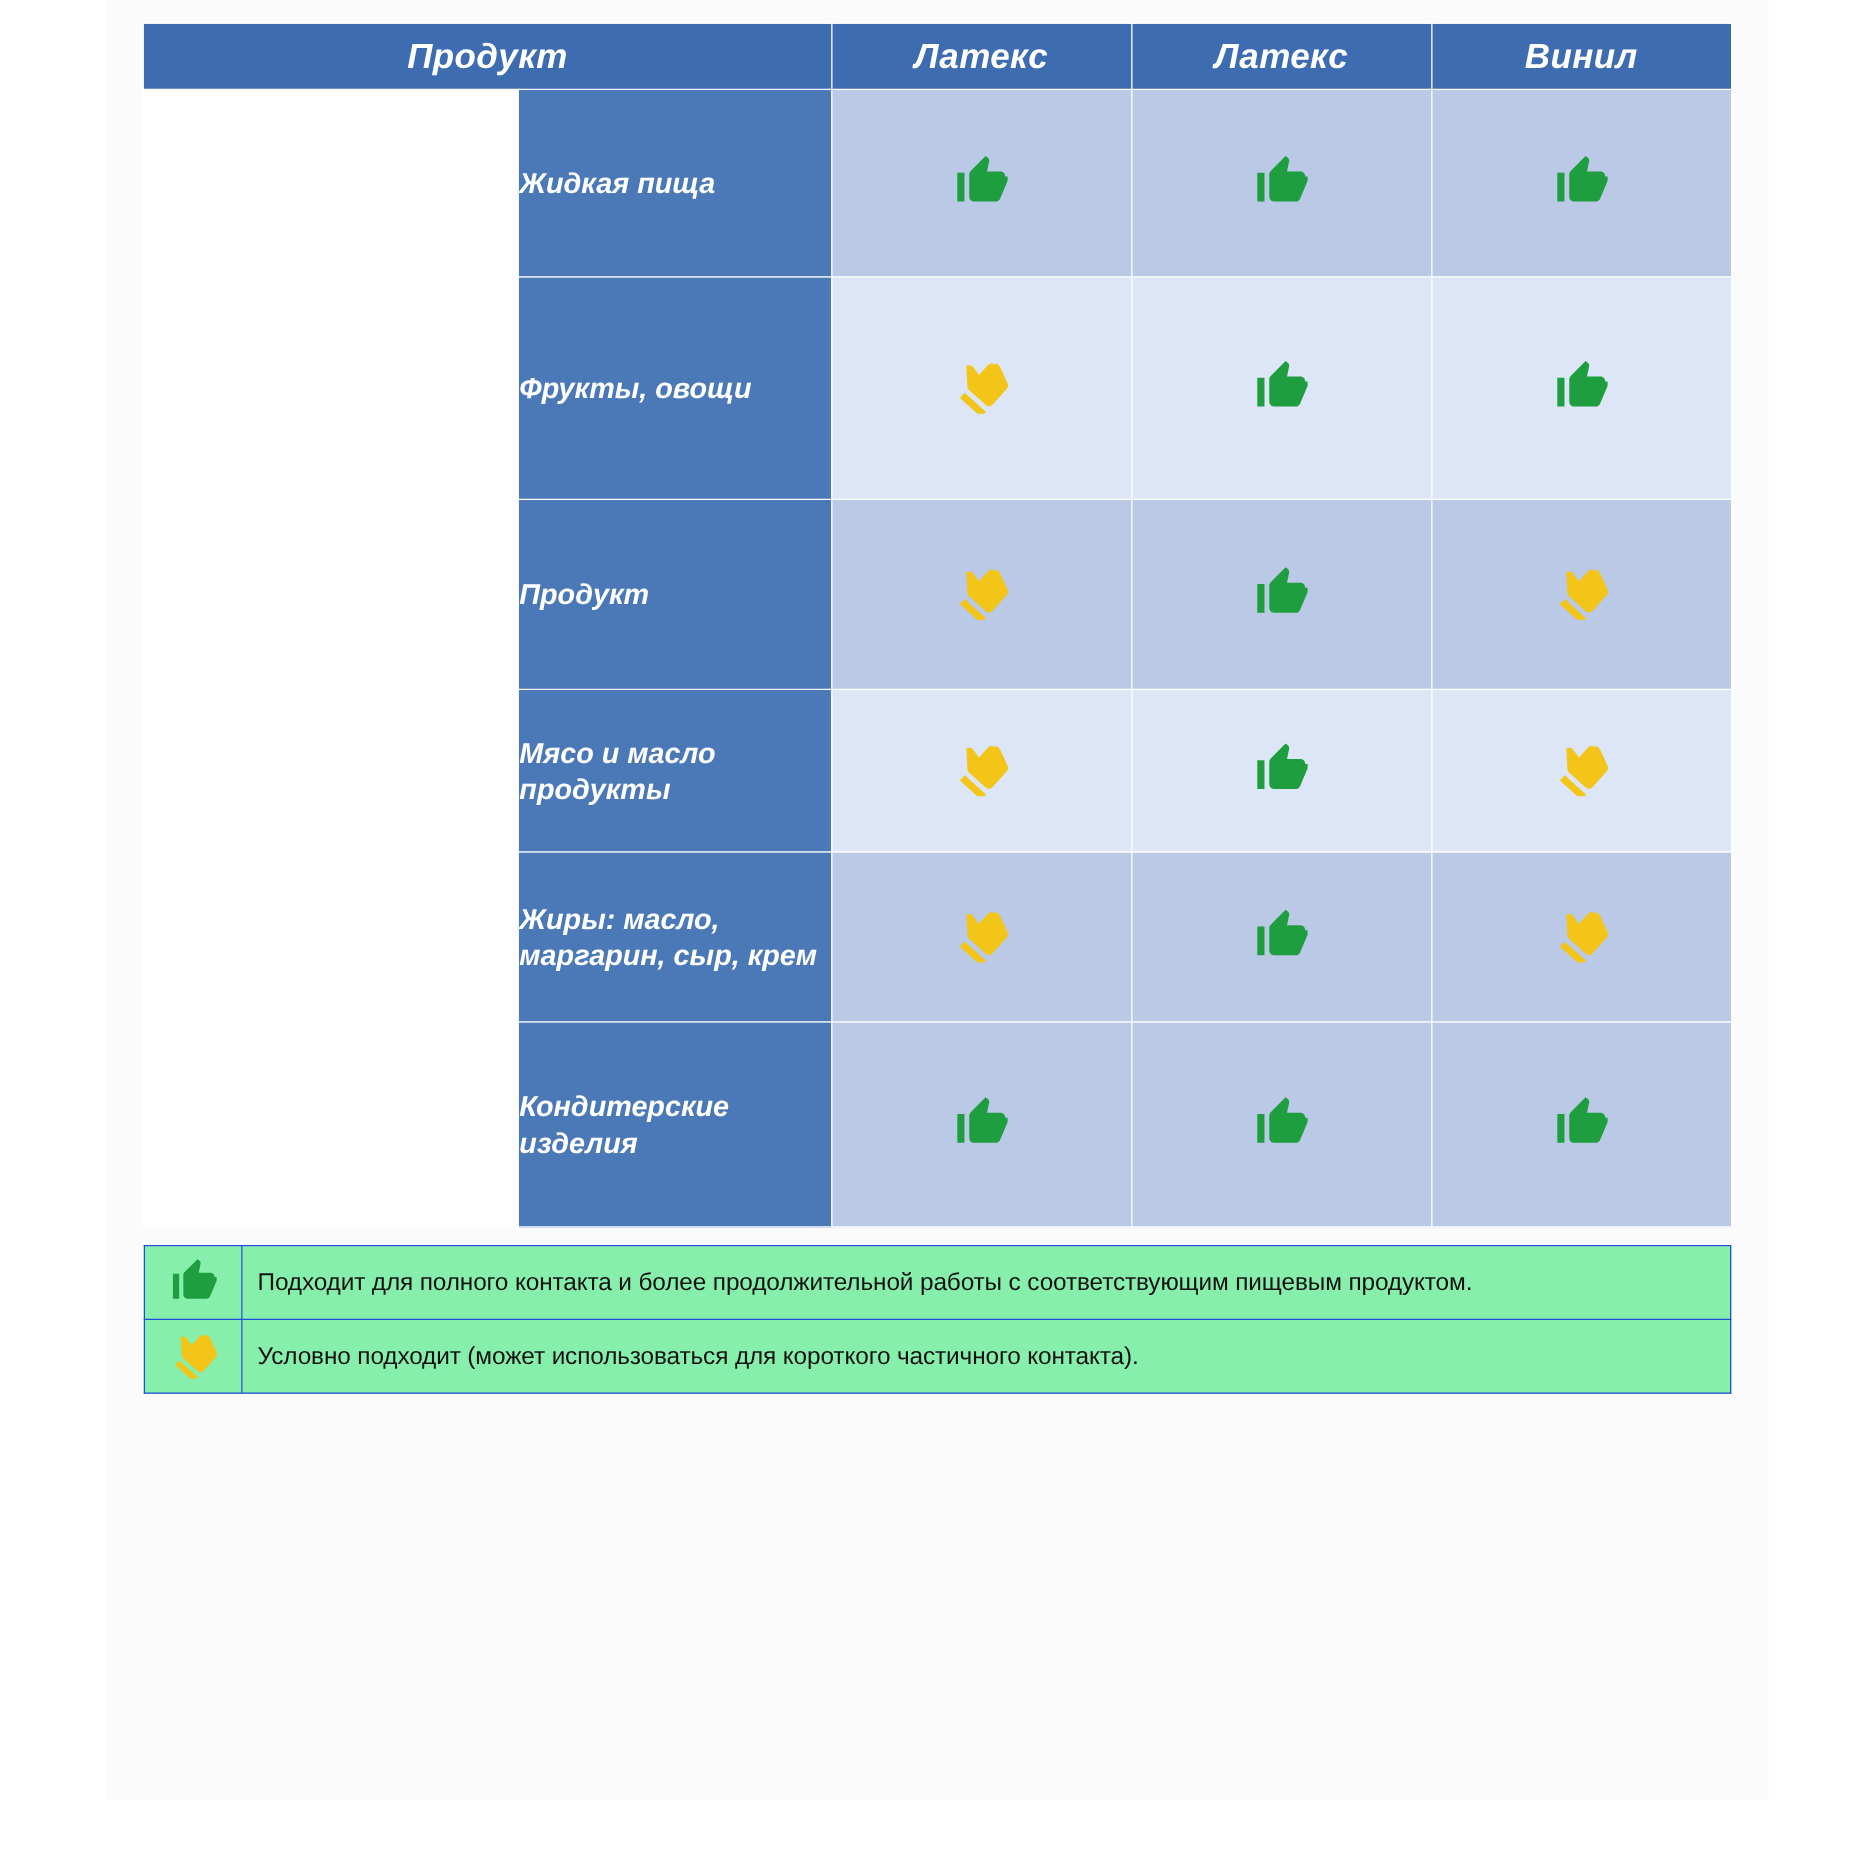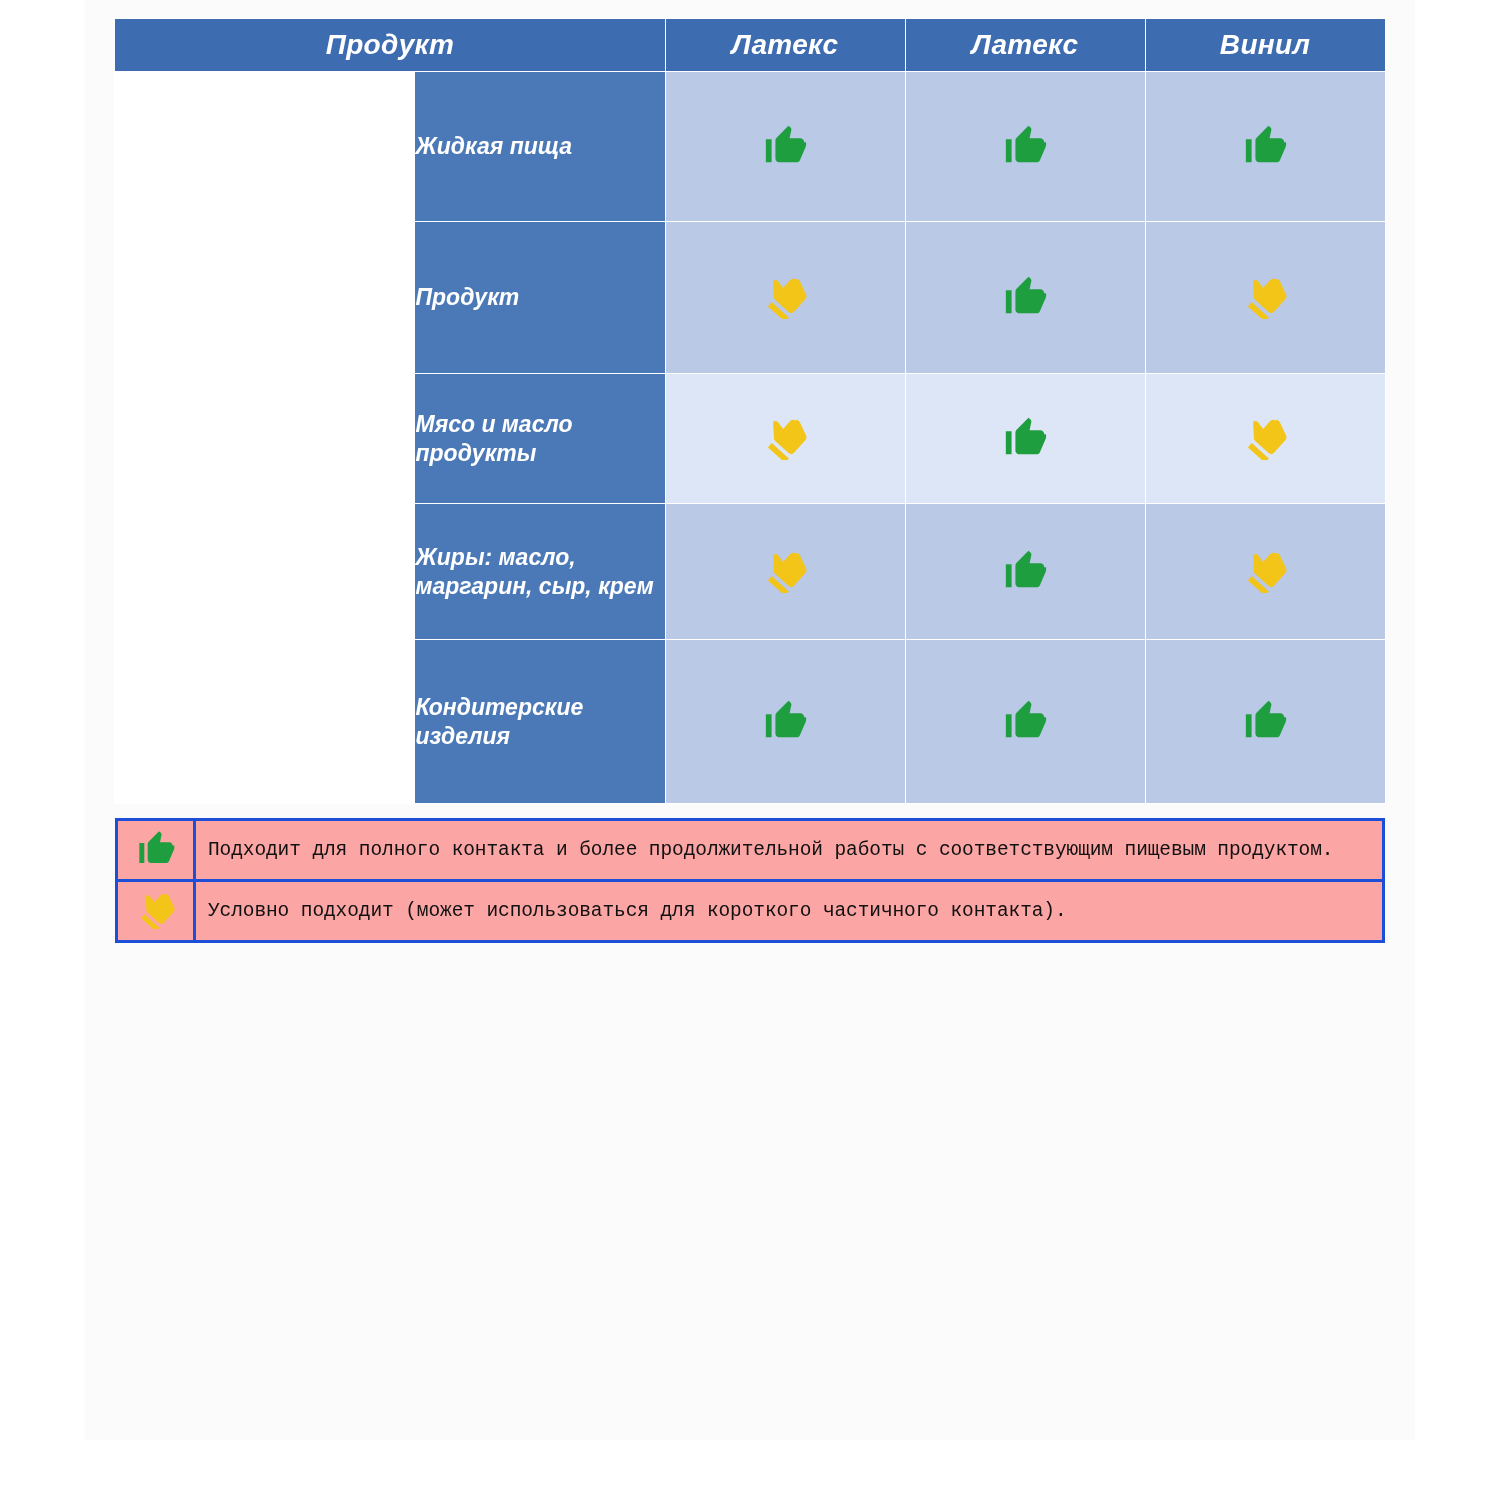--- a/index.html
+++ b/index.html
@@ -95,25 +95,24 @@
   svg.thumb { width:100%; height:100%; display:block; }
 
   
   .legend {
     width: 1270px;
     margin: 14px auto 0 auto;
     border-collapse: collapse;
     table-layout: fixed;
   }
   .legend td {
-    border: 3px solid #1d4ed8;
-    background: #fca5a5;
+    border: 1px solid #1d4ed8;
+    background: #86efac;
     vertical-align: middle;
     height: 56px;
-    font-family: Liberation Mono, monospace;
   }
   .legend td.leg-icon {
     width: 78px;
     text-align: center;
   }
   .legend td.leg-text {
     font-size: 19.5px;
     color: #111111;
     padding-left: 12px;
     letter-spacing: -0.1px;
@@ -175,20 +174,63 @@
         </td>
         <td class="cell-val shade-a">
           <span class="icon-wrap">
             <svg class="thumb" viewBox="0 0 24 24">
                 <path fill="#1e9e3e" d="M2 21h3V9H2v12zM22 10.5c0-1.1-.9-2-2-2h-5.6l.9-4.3.03-.3c0-.4-.17-.8-.44-1.07L13.8 2 7.6 8.2c-.37.37-.6.87-.6 1.42V19c0 1.1.9 2 2 2h9c.83 0 1.54-.5 1.84-1.22l3.02-7.05c.09-.23.14-.47.14-.73v-1.5z"></path>
               </svg>
           </span>
         </td>
       </tr>
 
+      <tr class="row-b" style="height:178px">
+        <td class="cell-img">
+          <div class="photo">
+            <div class="ph-inner">
+              
+              
+              
+              
+              
+              
+              
+              
+              
+              
+              
+            </div>
+          </div>
+        </td>
+        <td class="cell-name">Фрукты, овощи</td>
+        <td class="cell-val shade-b">
+          <span class="icon-wrap">
+            <svg class="thumb" viewBox="0 0 24 24">
+                <g transform="rotate(-48 12 12)">
+                  <path fill="#f3c518" d="M2 21h3V9H2v12zM22 10.5c0-1.1-.9-2-2-2h-5.6l.9-4.3.03-.3c0-.4-.17-.8-.44-1.07L13.8 2 7.6 8.2c-.37.37-.6.87-.6 1.42V19c0 1.1.9 2 2 2h9c.83 0 1.54-.5 1.84-1.22l3.02-7.05c.09-.23.14-.47.14-.73v-1.5z"></path>
+                </g>
+              </svg>
+          </span>
+        </td>
+        <td class="cell-val shade-b">
+          <span class="icon-wrap">
+            <svg class="thumb" viewBox="0 0 24 24">
+                <path fill="#1e9e3e" d="M2 21h3V9H2v12zM22 10.5c0-1.1-.9-2-2-2h-5.6l.9-4.3.03-.3c0-.4-.17-.8-.44-1.07L13.8 2 7.6 8.2c-.37.37-.6.87-.6 1.42V19c0 1.1.9 2 2 2h9c.83 0 1.54-.5 1.84-1.22l3.02-7.05c.09-.23.14-.47.14-.73v-1.5z"></path>
+              </svg>
+          </span>
+        </td>
+        <td class="cell-val shade-b">
+          <span class="icon-wrap">
+            <svg class="thumb" viewBox="0 0 24 24">
+                <path fill="#1e9e3e" d="M2 21h3V9H2v12zM22 10.5c0-1.1-.9-2-2-2h-5.6l.9-4.3.03-.3c0-.4-.17-.8-.44-1.07L13.8 2 7.6 8.2c-.37.37-.6.87-.6 1.42V19c0 1.1.9 2 2 2h9c.83 0 1.54-.5 1.84-1.22l3.02-7.05c.09-.23.14-.47.14-.73v-1.5z"></path>
+              </svg>
+          </span>
+        </td>
+      </tr>
 
       <tr class="row-a" style="height:152px">
         <td class="cell-img">
           <div class="photo">
             <div class="ph-inner">
               
               
               
               
               

